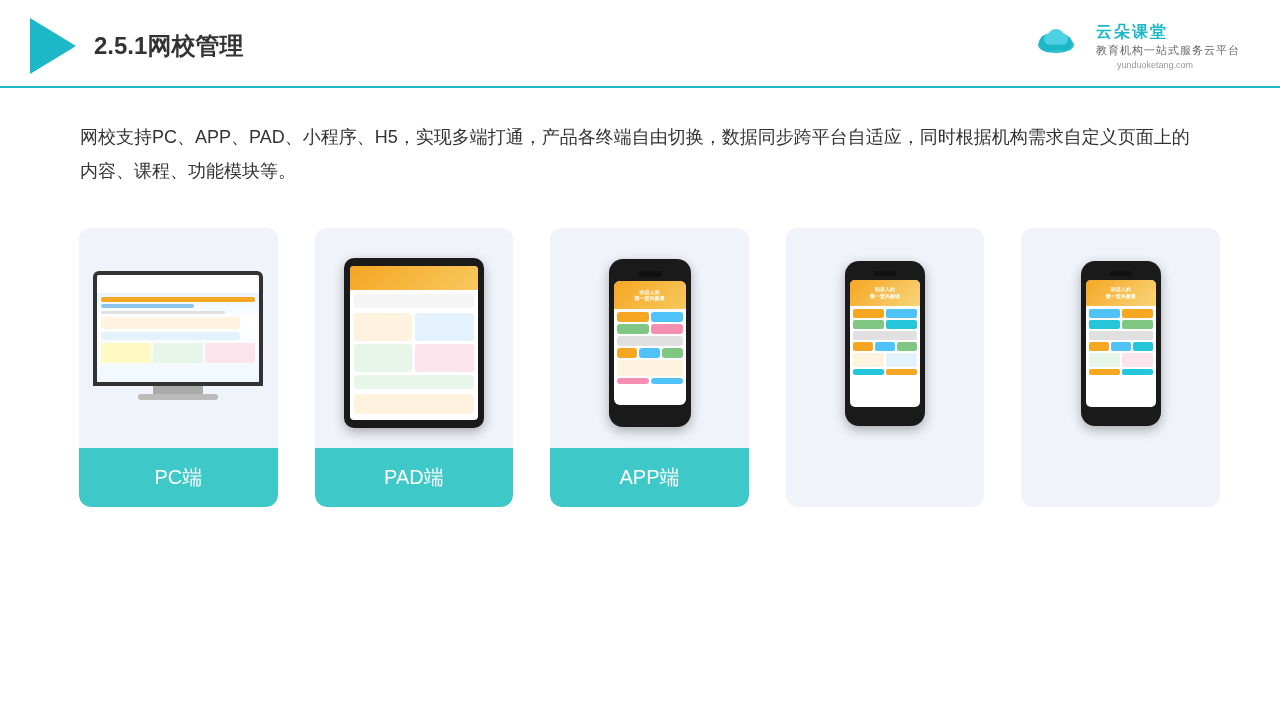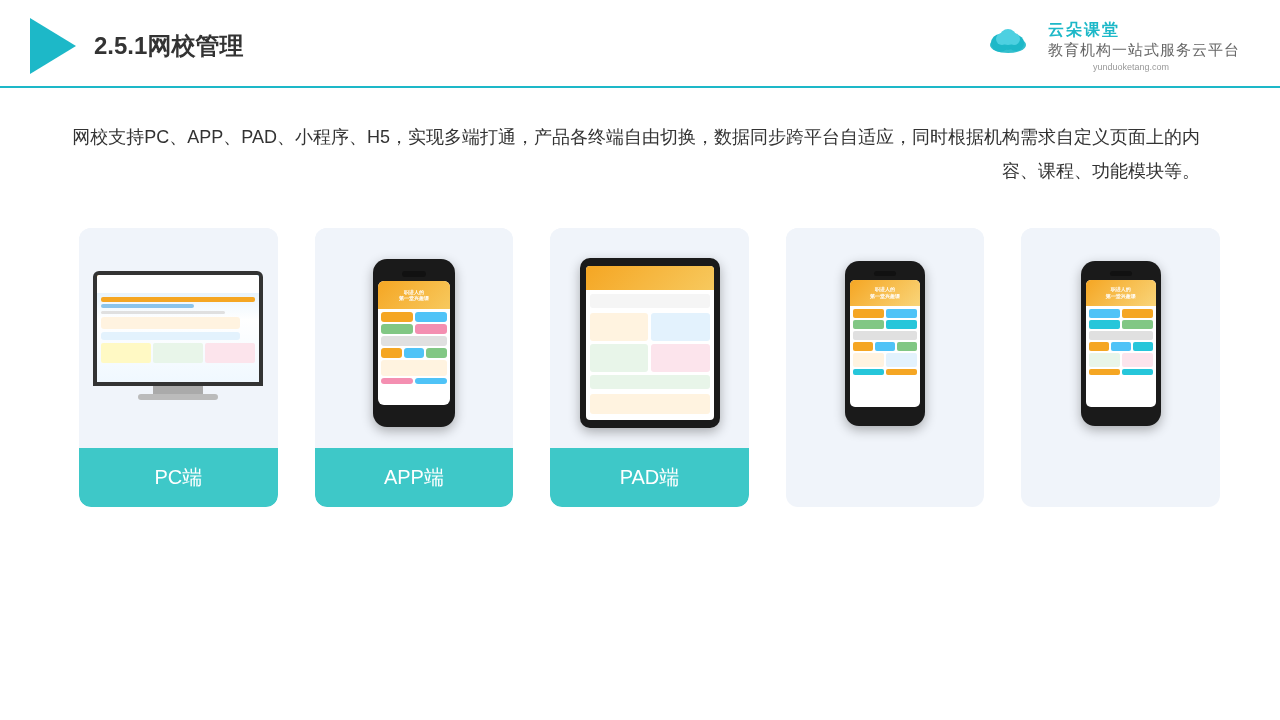--- a/index.html
+++ b/index.html
@@ -55,38 +55,37 @@
       display: flex;
       flex-direction: column;
     }
     .brand-name {
       font-size: 16px;
       color: #1db8c8;
       font-weight: bold;
       letter-spacing: 2px;
     }
     .brand-tagline {
-      font-size: 15px;
+      font-size: 11px;
       color: #666;
       letter-spacing: 1px;
     }
     .brand-url {
       font-size: 9px;
       color: #999;
       margin-top: 2px;
       margin-left: 36px;
     }
 
     
     .description {
-      padding: 32px 80px 10px 48px;
+      padding: 32px 80px 10px 80px;
       font-size: 18px;
       color: #333;
       line-height: 1.9;
-      text-align: right;
     }
 
     
     .cards-container {
       display: flex;
       gap: 18px;
       padding: 30px 60px 30px 60px;
       justify-content: center;
     }
 
@@ -407,126 +406,126 @@
         </div>
         <div class="monitor-base"></div>
         <div class="monitor-foot"></div>
       </div>
     </div>
     <div class="card-label">PC端</div>
   </div>
 
   <div class="card">
     <div class="card-image-area">
-      <div class="phone">
-        <div class="phone-notch"></div>
-        <div class="phone-screen">
-          <div class="phone-screen-header">
-            <div class="phone-screen-header-text">职进人的<br>第一堂兴趣课</div>
-          </div>
-          <div class="phone-screen-body">
-            <div class="phone-screen-row">
-              <div class="phone-pill orange"></div>
-              <div class="phone-pill blue"></div>
-            </div>
-            <div class="phone-screen-row">
-              <div class="phone-pill green"></div>
-              <div class="phone-pill pink"></div>
-            </div>
-            <div class="phone-screen-row">
-              <div class="phone-pill gray" style="width:100%;flex:none;"></div>
-            </div>
-            <div class="phone-screen-row">
-              <div class="phone-pill orange"></div>
-              <div class="phone-pill blue"></div>
-              <div class="phone-pill green"></div>
-            </div>
-            <div class="phone-screen-row">
-              <div class="phone-pill gray" style="width:100%;flex:none;height:16px;background:#fff3e0;"></div>
-            </div>
-            <div class="phone-screen-row">
-              <div class="phone-pill pink" style="height:6px;"></div>
-              <div class="phone-pill blue" style="height:6px;"></div>
-            </div>
-          </div>
-        </div>
-      </div>
-    </div>
-    <div class="card-label">APP端</div>
-  </div>
-
-  <div class="card">
-    <div class="card-image-area">
       <div class="ipad">
         <div class="ipad-screen">
           <div class="ipad-screen-header"></div>
           <div class="ipad-screen-body">
             <div class="ipad-card-full"></div>
             <div class="ipad-card orange"></div>
             <div class="ipad-card blue"></div>
             <div class="ipad-card green"></div>
             <div class="ipad-card pink"></div>
             <div class="ipad-card-full" style="background:#e8f5e9;"></div>
             <div class="ipad-card-full" style="background:#fff3e0;height:20px;"></div>
           </div>
         </div>
       </div>
     </div>
     <div class="card-label">PAD端</div>
   </div>
 
   <div class="card">
     <div class="card-image-area">
-      <div class="phone-mini">
-        <div class="phone-mini-notch"></div>
-        <div class="phone-mini-screen">
-          <div class="mini-screen-header">
-            <div class="mini-screen-header-text">职进人的<br>第一堂兴趣课</div>
-          </div>
-          <div class="mini-screen-body">
-            <div class="mini-row">
-              <div class="mini-pill orange"></div>
-              <div class="mini-pill blue"></div>
-            </div>
-            <div class="mini-row">
-              <div class="mini-pill green"></div>
-              <div class="mini-pill teal"></div>
-            </div>
-            <div class="mini-row">
-              <div class="mini-pill gray" style="width:100%;flex:none;"></div>
-            </div>
-            <div class="mini-row">
-              <div class="mini-pill orange"></div>
-              <div class="mini-pill blue"></div>
-              <div class="mini-pill green"></div>
-            </div>
-            <div class="mini-row">
-              <div class="mini-pill gray" style="height:14px;background:#fff3e0;"></div>
-              <div class="mini-pill gray" style="height:14px;background:#e3f2fd;"></div>
-            </div>
-            <div class="mini-row">
-              <div class="mini-pill teal" style="height:6px;"></div>
-              <div class="mini-pill orange" style="height:6px;"></div>
+      <div class="phone">
+        <div class="phone-notch"></div>
+        <div class="phone-screen">
+          <div class="phone-screen-header">
+            <div class="phone-screen-header-text">职进人的<br>第一堂兴趣课</div>
+          </div>
+          <div class="phone-screen-body">
+            <div class="phone-screen-row">
+              <div class="phone-pill orange"></div>
+              <div class="phone-pill blue"></div>
+            </div>
+            <div class="phone-screen-row">
+              <div class="phone-pill green"></div>
+              <div class="phone-pill pink"></div>
+            </div>
+            <div class="phone-screen-row">
+              <div class="phone-pill gray" style="width:100%;flex:none;"></div>
+            </div>
+            <div class="phone-screen-row">
+              <div class="phone-pill orange"></div>
+              <div class="phone-pill blue"></div>
+              <div class="phone-pill green"></div>
+            </div>
+            <div class="phone-screen-row">
+              <div class="phone-pill gray" style="width:100%;flex:none;height:16px;background:#fff3e0;"></div>
+            </div>
+            <div class="phone-screen-row">
+              <div class="phone-pill pink" style="height:6px;"></div>
+              <div class="phone-pill blue" style="height:6px;"></div>
             </div>
           </div>
         </div>
       </div>
     </div>
+    <div class="card-label">APP端</div>
   </div>
 
   <div class="card">
     <div class="card-image-area">
       <div class="phone-mini">
         <div class="phone-mini-notch"></div>
         <div class="phone-mini-screen">
           <div class="mini-screen-header">
             <div class="mini-screen-header-text">职进人的<br>第一堂兴趣课</div>
           </div>
           <div class="mini-screen-body">
             <div class="mini-row">
+              <div class="mini-pill orange"></div>
+              <div class="mini-pill blue"></div>
+            </div>
+            <div class="mini-row">
+              <div class="mini-pill green"></div>
+              <div class="mini-pill teal"></div>
+            </div>
+            <div class="mini-row">
+              <div class="mini-pill gray" style="width:100%;flex:none;"></div>
+            </div>
+            <div class="mini-row">
+              <div class="mini-pill orange"></div>
+              <div class="mini-pill blue"></div>
+              <div class="mini-pill green"></div>
+            </div>
+            <div class="mini-row">
+              <div class="mini-pill gray" style="height:14px;background:#fff3e0;"></div>
+              <div class="mini-pill gray" style="height:14px;background:#e3f2fd;"></div>
+            </div>
+            <div class="mini-row">
+              <div class="mini-pill teal" style="height:6px;"></div>
+              <div class="mini-pill orange" style="height:6px;"></div>
+            </div>
+          </div>
+        </div>
+      </div>
+    </div>
+  </div>
+
+  <div class="card">
+    <div class="card-image-area">
+      <div class="phone-mini">
+        <div class="phone-mini-notch"></div>
+        <div class="phone-mini-screen">
+          <div class="mini-screen-header">
+            <div class="mini-screen-header-text">职进人的<br>第一堂兴趣课</div>
+          </div>
+          <div class="mini-screen-body">
+            <div class="mini-row">
               <div class="mini-pill blue"></div>
               <div class="mini-pill orange"></div>
             </div>
             <div class="mini-row">
               <div class="mini-pill teal"></div>
               <div class="mini-pill green"></div>
             </div>
             <div class="mini-row">
               <div class="mini-pill gray" style="width:100%;flex:none;"></div>
             </div>

